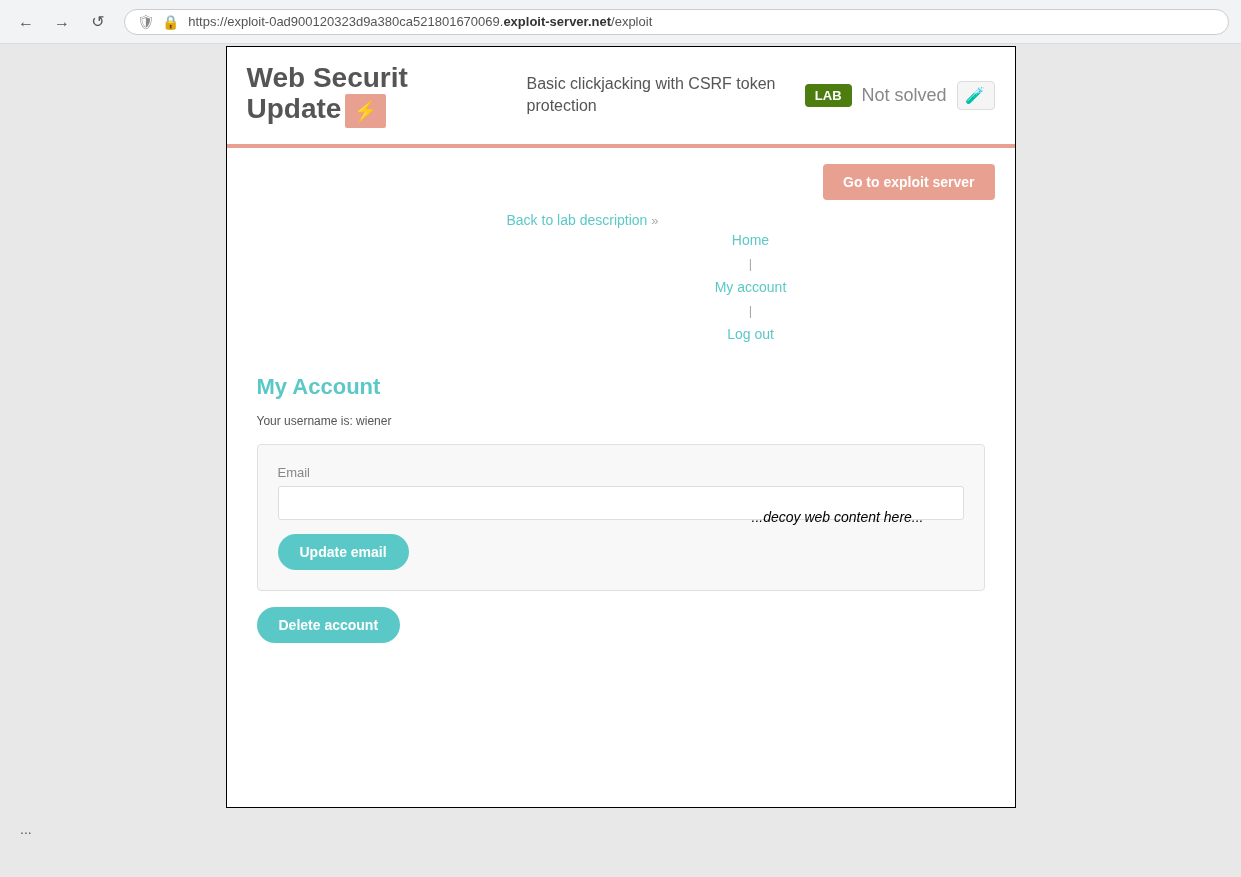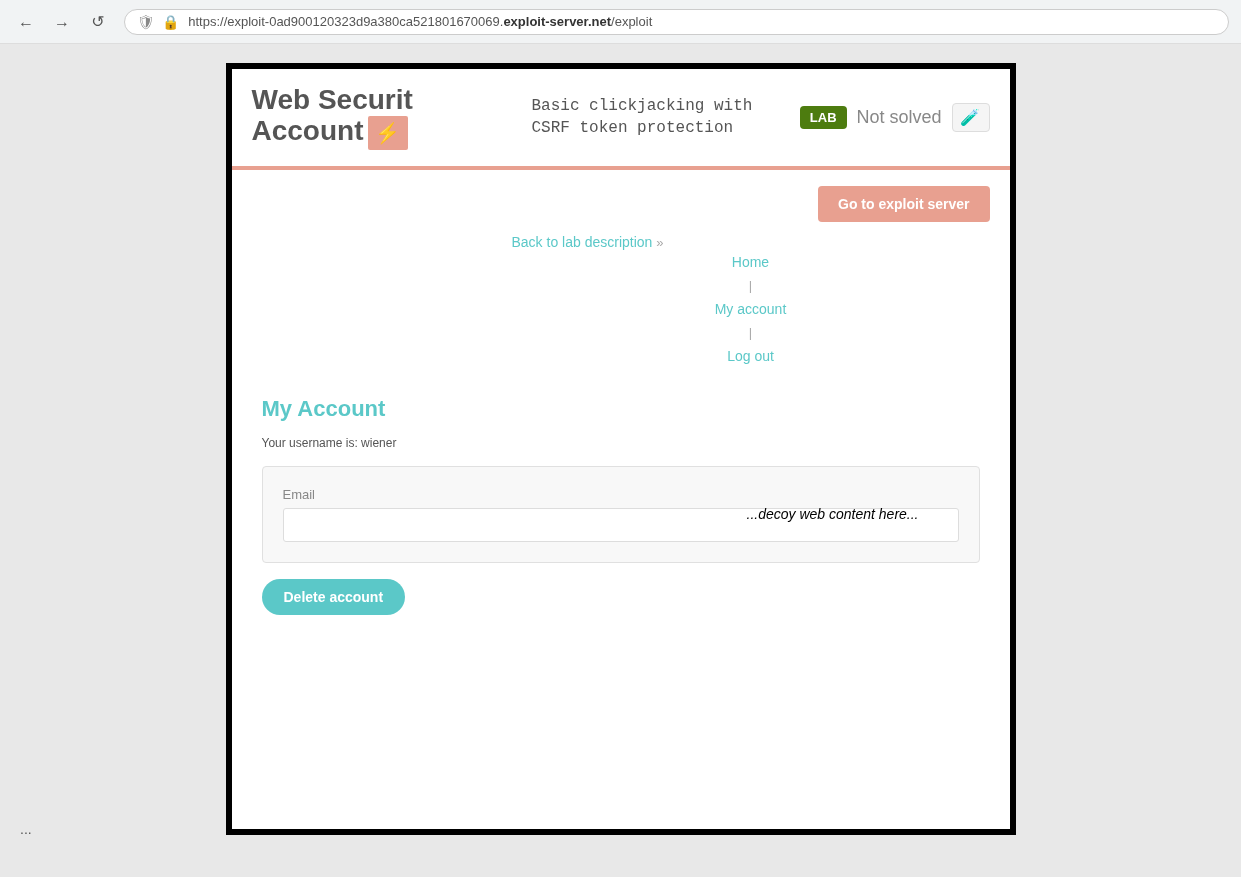--- a/index.html
+++ b/index.html
@@ -59,25 +59,25 @@
       position: absolute;
       bottom: 40px;
       left: 20px;
       font-size: 14px;
       color: #555;
     }
 
     
     .page-wrapper {
       position: relative;
-      margin: 19px auto;
+      margin: 2px auto;
       width: 790px;
       max-height: 820px;
       background: white;
-      border: 6px solid #000000;
+      border: 1px solid #000000;
       overflow: hidden;
     }
 
     
     .scroll-container {
       width: 100%;
       height: 760px;
       overflow-y: scroll;
       overflow-x: hidden;
     }
@@ -113,21 +113,20 @@
       padding: 6px 8px;
       margin-left: 4px;
       border-radius: 2px;
       display: inline-flex;
       align-items: center;
       justify-content: center;
     }
     .lab-info {
       flex: 1;
       padding-left: 10px;
-      font-family: Liberation Mono, monospace;
     }
     .lab-title {
       font-size: 16px;
       color: #555;
       font-weight: normal;
       line-height: 1.4;
     }
     .lab-badge-area {
       display: flex;
       align-items: center;
@@ -308,21 +307,21 @@
   </div>
 </div>
 
 <div class="page-wrapper">
   <div class="scroll-container">
 
     <div class="site-header">
       <div class="logo-area">
         <div class="logo-text">
           <span>Web Securit</span><br>
-          <span>Account</span><span class="logo-icon">⚡</span>
+          <span>Update</span><span class="logo-icon">⚡</span>
         </div>
       </div>
       <div class="lab-info">
         <div class="lab-title">Basic clickjacking with CSRF token protection</div>
       </div>
       <div class="lab-badge-area">
         <span class="lab-badge">LAB</span>
         <span class="lab-status">Not solved</span>
         <button class="lab-flask-btn">🧪</button>
       </div>
@@ -347,20 +346,21 @@
       </div>
     </div>
 
     <div class="main-content">
       <h1 class="page-title">My Account</h1>
       <p class="username-text">Your username is: wiener</p>
 
       <div class="form-box">
         <label class="form-label">Email</label>
         <input type="text" class="form-input" value="" style="">
+        <button class="update-btn">Update email</button>
         <span class="decoy-text">...decoy web content here...</span>
       </div>
 
       <button class="delete-btn">Delete account</button>
     </div>
 
   </div>
 </div>
 
 <div class="browser-bottom">...</div>

